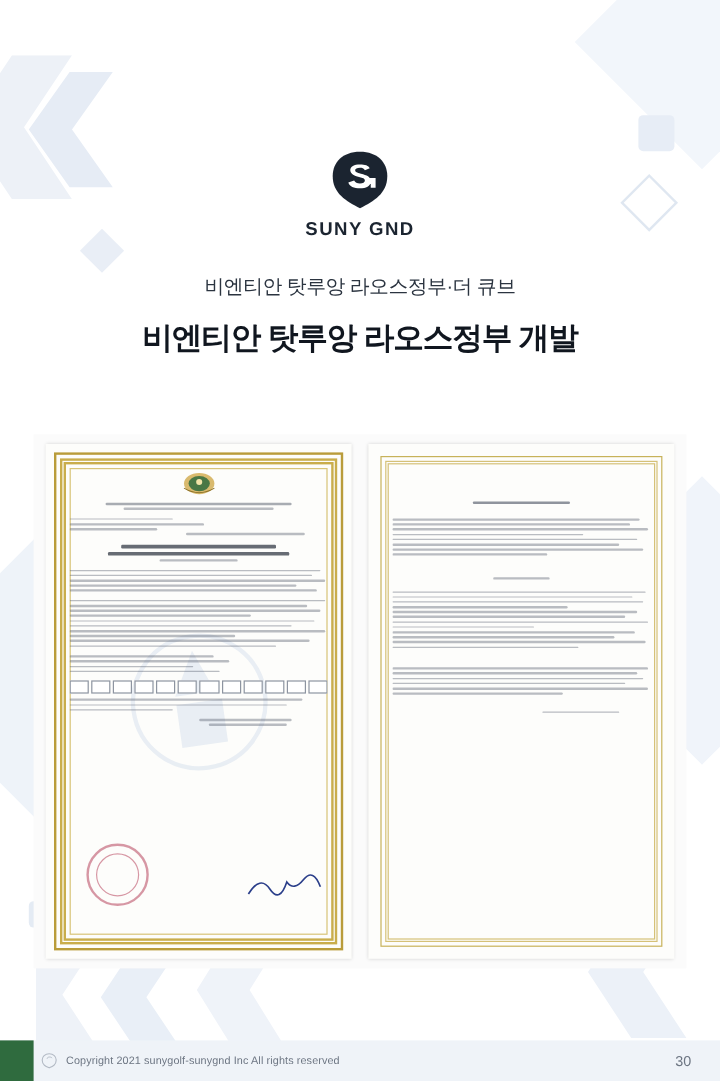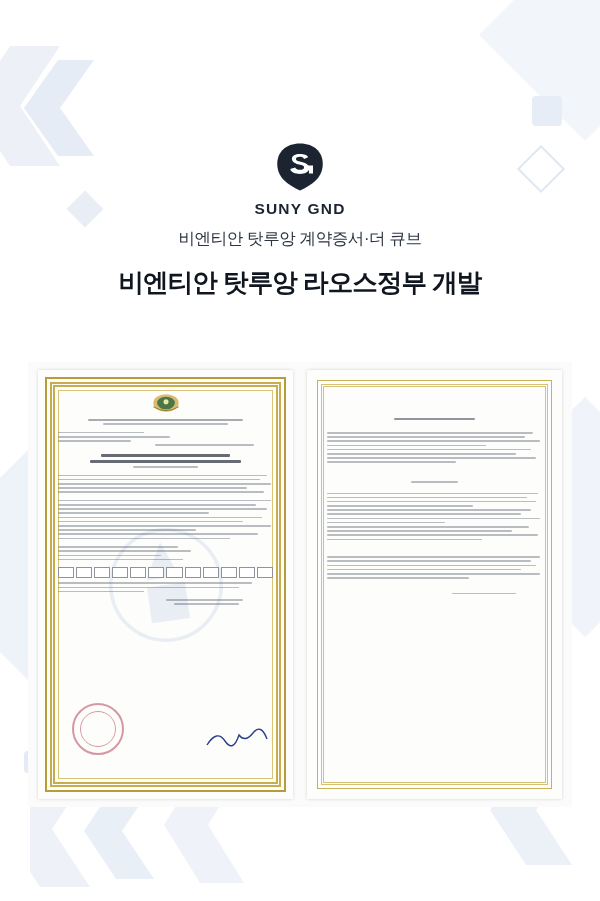--- a/index.html
+++ b/index.html
@@ -50,21 +50,21 @@
     color:#2f3947;
     font-size:9px;
     line-height:1;
     transform:translateY(0px);
   }
   .breadcrumb .crumb-sub { color:#2f3947; }
 
   
   .logo-wrap {
     position:absolute;
-    top:141px; left:0; width:100%;
+    top:124px; left:0; width:100%;
     display:flex; flex-direction:column; align-items:center;
   }
   .logo-mark { width:52px; height:52px; }
   .logo-text {
     margin-top:7px;
     font-size:15.5px;
     font-weight:bold;
     letter-spacing:1.2px;
     color:#1b2430;
   }
@@ -272,21 +272,21 @@
 
   <div class="logo-wrap">
     <svg class="logo-mark" viewBox="0 0 64 64">
       <path d="M32 3 C14 3 4 14 4 28 c0 18 14 26 28 33 14-7 28-15 28-33 C60 14 50 3 32 3 Z" fill="#1b2430"></path>
       <path d="M22 22 c0-4 4-6 10-6 5 0 9 1 10 4 l-5 2 c-1-2-3-2.5-5-2.5 -3 0-5 1-5 2.5 0 2 2 2.5 6 3.5 6 1.5 10 3 10 8 0 5-5 7-11 7 -6 0-11-2-12-6 l6-2 c1 2 3 3 6 3 3 0 5-1 5-3 0-2-2-2.5-6-3.5 -5-1.5-9-3-9-7.5 Z" fill="#ffffff"></path>
       <path d="M40 30 h8 v10 h-5 v-4 h-3 Z" fill="#ffffff"></path>
     </svg>
     <div class="logo-text">SUNY GND</div>
   </div>
 
-  <div class="sub-title">비엔티안 탓루앙 계약증서·더 큐브</div>
+  <div class="sub-title">비엔티안 탓루앙 라오스정부·더 큐브</div>
   <div class="main-title">
     <div>비엔티안 탓루앙 라오스정부 개발</div>
   </div>
 
   <div class="docs">
 
     <div class="doc left">
       <div class="orn"></div>
       <svg class="watermark" viewBox="0 0 100 100">
         <circle cx="50" cy="50" r="46" fill="none" stroke="#3f6fb5" stroke-width="3"></circle>
@@ -428,14 +428,23 @@
           <div class="ln thin" style="width:66%;"></div>
         </div>
 
         <div class="blk" style="margin-top:14px;">
           <div class="ln thin" style="width:30%; margin-left:58%;"></div>
         </div>
       </div>
     </div>
   </div>
 
+  <div class="footer">
+    <div class="footer-accent"></div>
+    <svg class="footer-logo" style="margin-left:34px;" viewBox="0 0 24 24">
+      <path d="M12 2 C6 2 2 6 2 11 c0 7 5 9 10 11 5-2 10-4 10-11 C22 6 18 2 12 2Z" fill="none" stroke="#9aa3b0" stroke-width="1.6"></path>
+      <path d="M9 9 c0-1.6 1.6-2.4 3.6-2.4 1.8 0 3 .6 3.4 1.6" fill="none" stroke="#9aa3b0" stroke-width="1.4"></path>
+    </svg>
+    <div class="footer-text">Copyright 2021 sunygolf-sunygnd Inc All rights reserved</div>
+    <div class="page-num">30</div>
+  </div>
 
 </div>
 
 </body></html>

